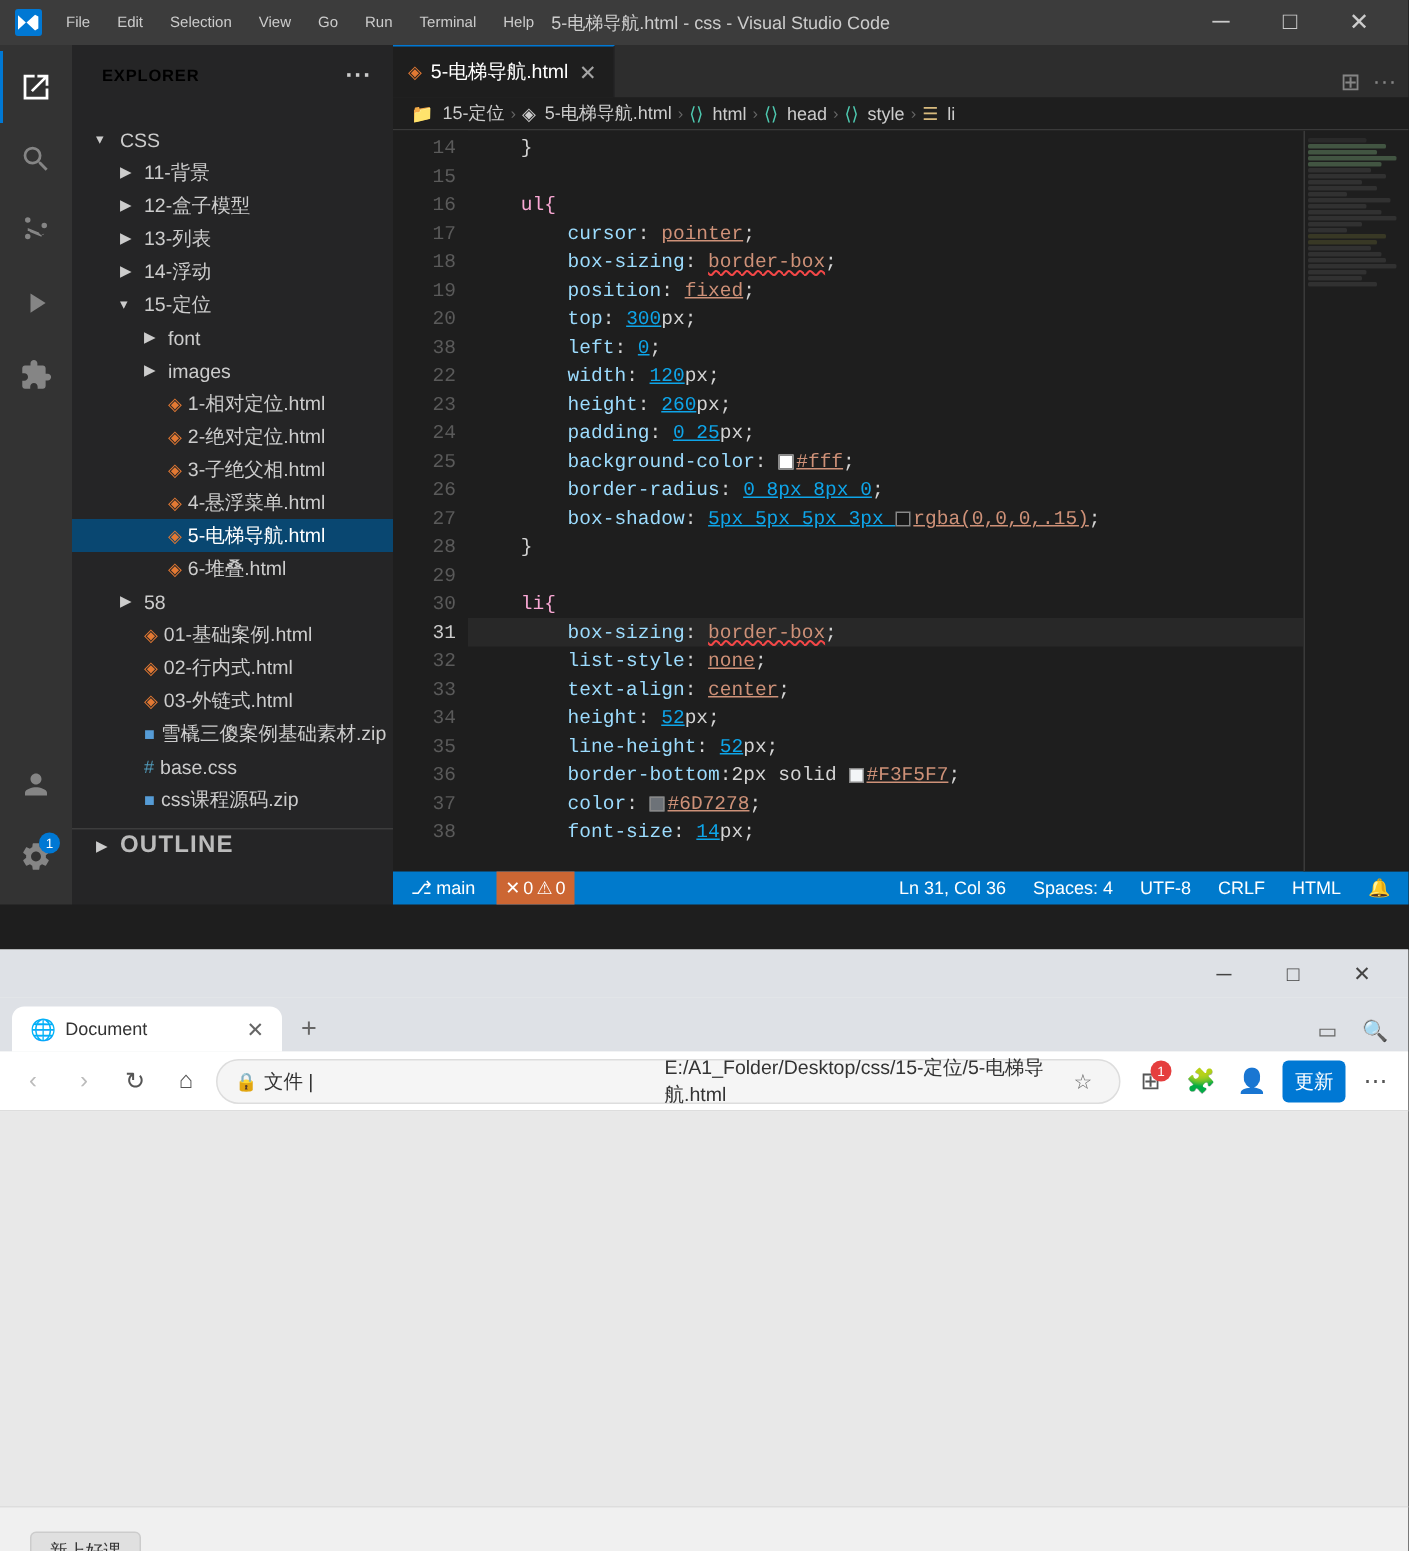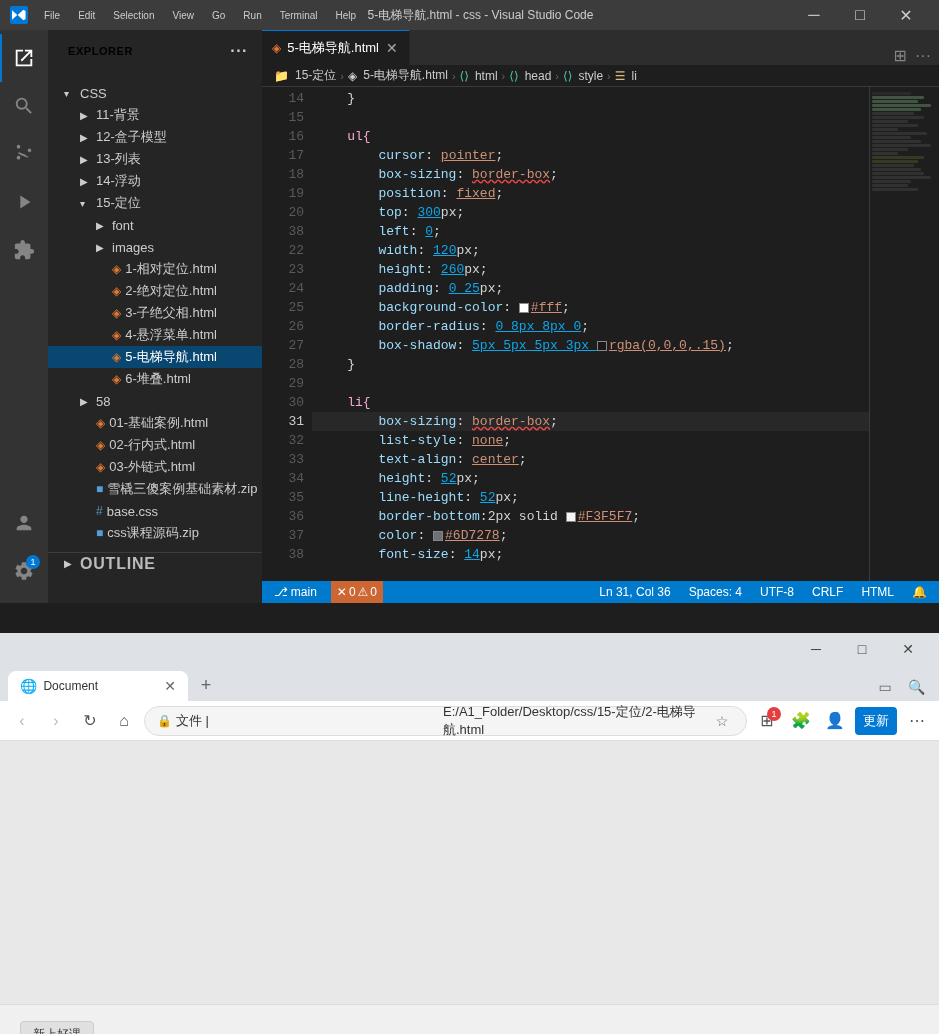--- a/index.html
+++ b/index.html
@@ -942,21 +942,21 @@
   </div>
 
   <div class="browser-toolbar">
     <div class="nav-btn disabled">‹</div>
     <div class="nav-btn disabled">›</div>
     <div class="nav-btn">↻</div>
     <div class="nav-btn">⌂</div>
     <div class="address-bar">
       <span class="address-lock">🔒</span>
       <span class="address-text">文件 | </span>
-      <span class="address-text">E:/A1_Folder/Desktop/css/15-定位/2-电梯导航.html</span>
+      <span class="address-text">E:/A1_Folder/Desktop/css/15-定位/5-电梯导航.html</span>
       <div class="address-actions">
         <div class="address-action-btn">☆</div>
       </div>
     </div>
     <div class="toolbar-btn">
       <span>⊞</span>
       <div class="badge">1</div>
     </div>
     <div class="toolbar-btn">
       <span>🧩</span>

